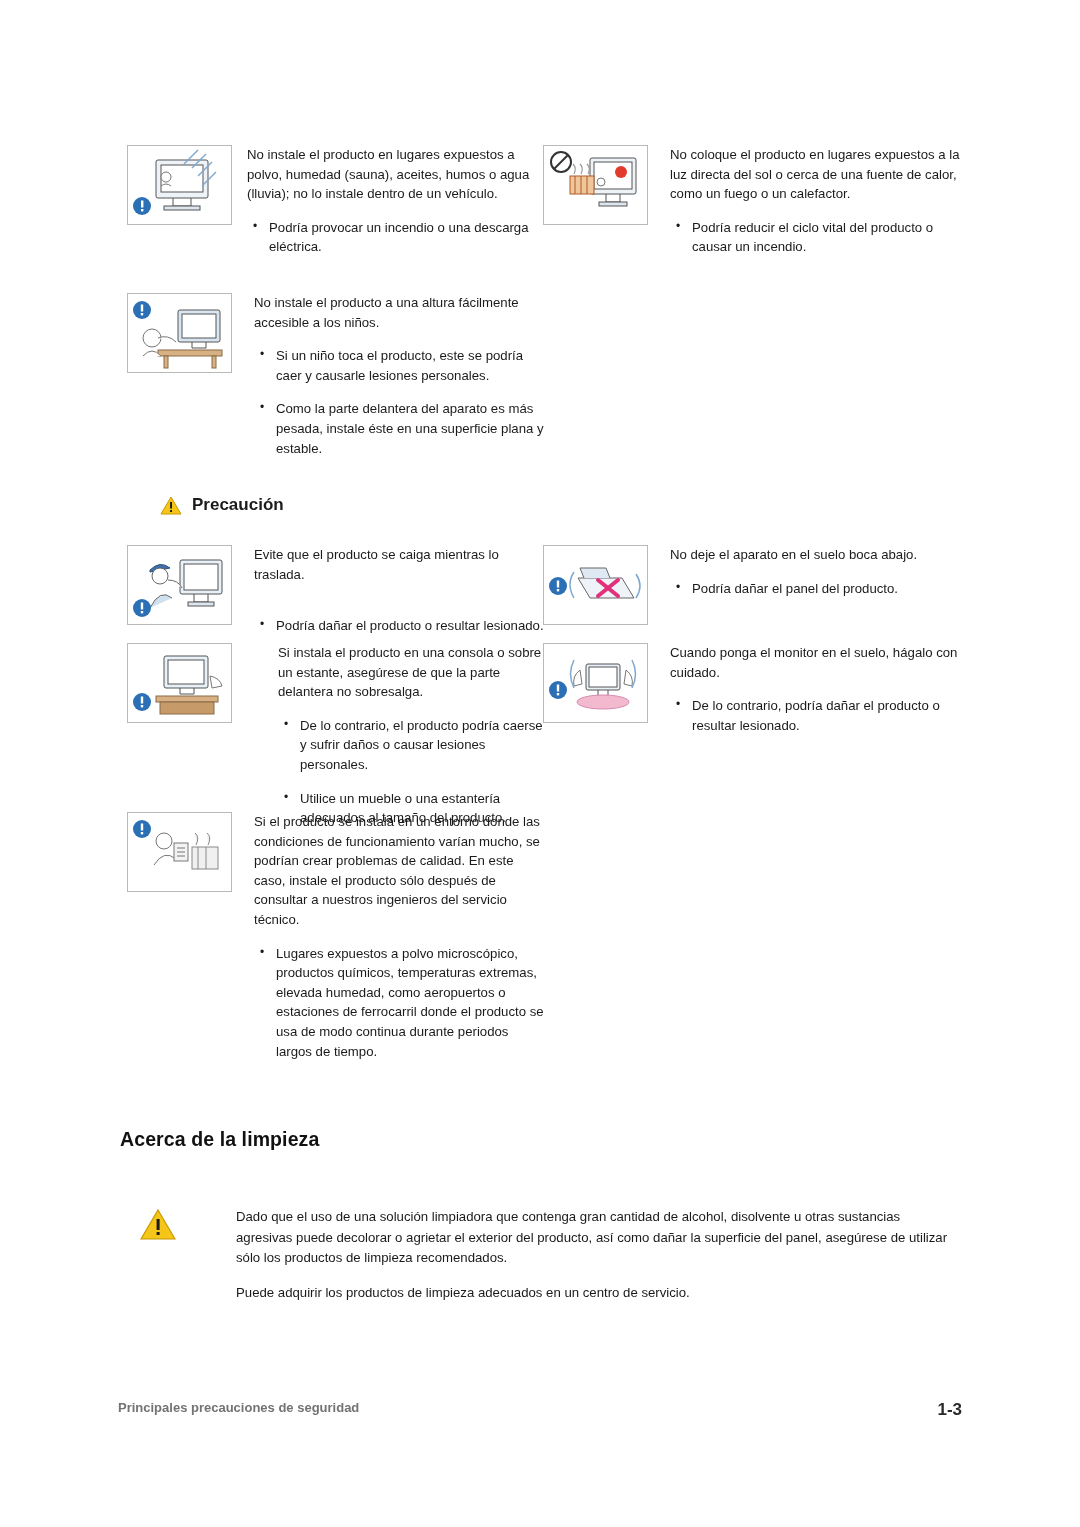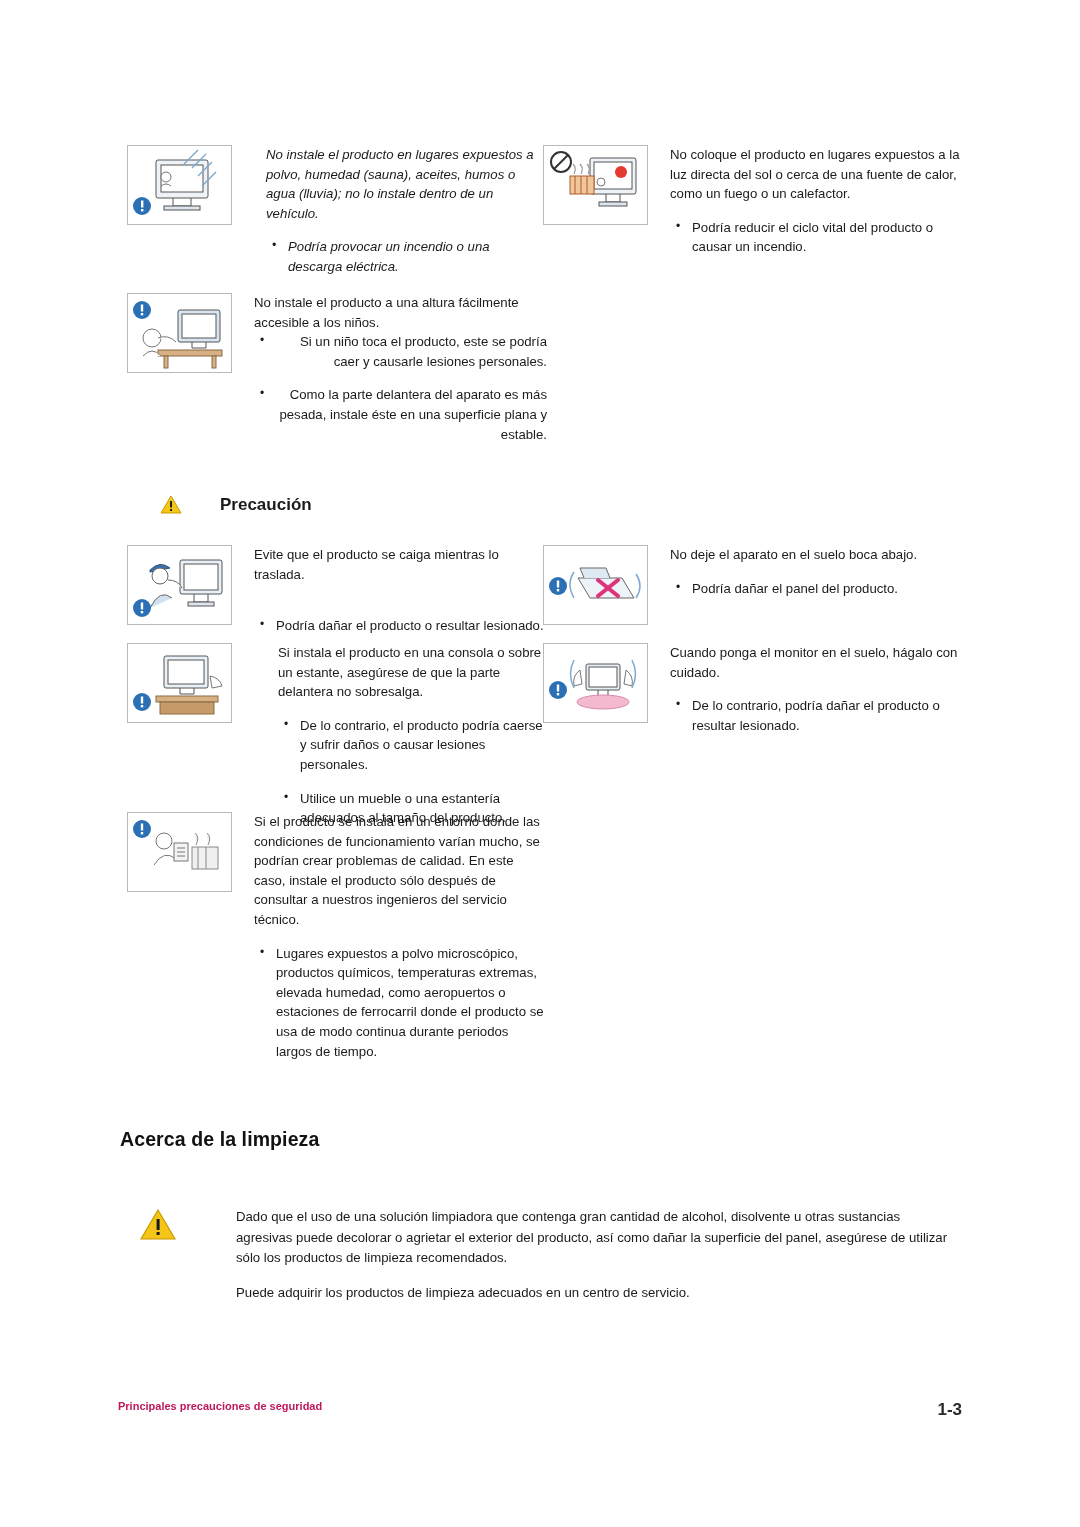--- a/index.html
+++ b/index.html
@@ -68,25 +68,24 @@
     font-size: 12px;
     color: #1b1b1b;
   }
 
   
   .caution-head {
     position: absolute;
     left: 160px;
     top: 495px;
     display: flex;
-    align-items: flex-start;
+    align-items: flex-end;
     font-size: 17px;
     font-weight: bold;
     color: #1b1b1b;
-    gap: 28px;
   }
   .caution-head .label { margin-left: 10px; }
 
   .section-head {
     position: absolute;
     left: 120px;
     top: 1128px;
     font-size: 19.5px;
     font-weight: bold;
     color: #111;
@@ -116,23 +115,23 @@
     position: absolute;
     left: 0;
     top: 1400px;
     width: 1080px;
     height: 30px;
   }
   .footer-left {
     position: absolute;
     left: 118px;
     top: 0;
-    font-size: 11px;
+    font-size: 13px;
     font-weight: bold;
-    color: #be185d;
+    color: #737373;
   }
   .footer-right {
     position: absolute;
     right: 118px;
     top: 0;
     font-size: 17px;
     font-weight: bold;
     color: #2a2a2a;
   }
 
@@ -173,21 +172,21 @@
           <path d="M33 40 q5 -4 10 0"></path>
         </g>
 
         <g>
           <circle cx="14" cy="60" r="9" fill="#2b6fb5"></circle>
           <rect x="13" y="54.5" width="2.4" height="7" fill="#fff"></rect>
           <rect x="13" y="63" width="2.4" height="2.4" fill="#fff"></rect>
         </g>
       </svg>
     </div>
-    <div class="txtblock" style="margin-left:34px; width:285px;font-style:italic;">
+    <div class="txtblock" style="margin-left:15px; width:285px;">
       <p>No instale el producto en lugares expuestos a polvo, humedad (sauna), aceites, humos o agua (lluvia); no lo instale dentro de un vehículo.</p>
       <ul class="bullets" style="margin-top:14px;">
         <li>Podría provocar un incendio o una descarga eléctrica.</li>
       </ul>
     </div>
   </div>
 
   <div class="row" style="left:543px; top:145px; width:420px;">
     <div class="icon-box">
       <svg width="103" height="78" viewBox="0 0 103 78">
@@ -256,21 +255,21 @@
 
         <g>
           <circle cx="14" cy="16" r="9" fill="#2b6fb5"></circle>
           <rect x="12.8" y="10.5" width="2.4" height="7" fill="#fff"></rect>
           <rect x="12.8" y="19" width="2.4" height="2.4" fill="#fff"></rect>
         </g>
       </svg>
     </div>
     <div class="txtblock" style="margin-left:22px; width:300px;">
       <p>No instale el producto a una altura fácilmente accesible a los niños.</p>
-      <ul class="bullets" style="text-align:right;">
+      <ul class="bullets" style="margin-top:14px;">
         <li>Si un niño toca el producto, este se podría caer y causarle lesiones personales.</li>
         <li style="margin-top:14px;">Como la parte delantera del aparato es más pesada, instale éste en una superficie plana y estable.</li>
       </ul>
     </div>
   </div>
 
   <div class="caution-head">
     <span class="tri">
       <svg width="22" height="19" viewBox="0 0 22 19">
         <polygon points="11,1 21,18 1,18" fill="#f5c518" stroke="#c79a00" stroke-width="1"></polygon>

